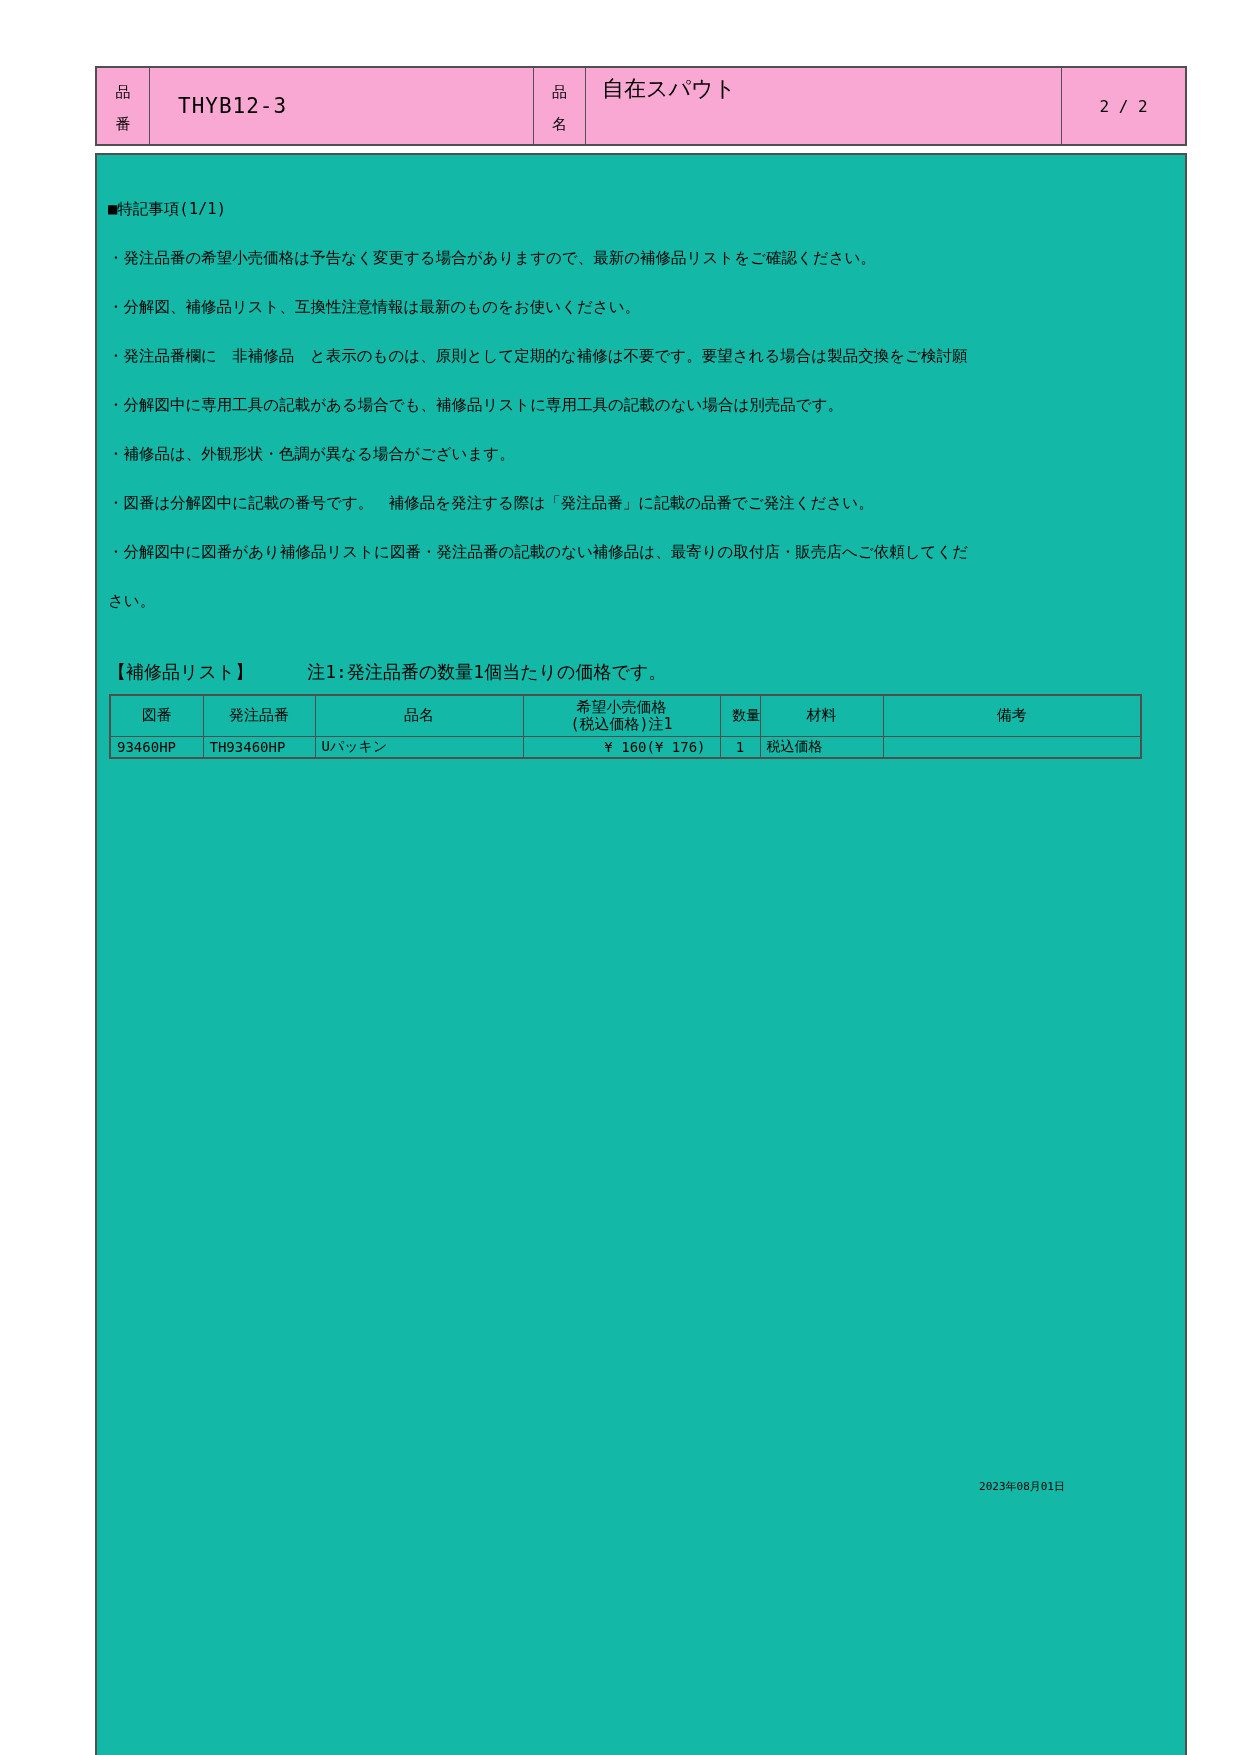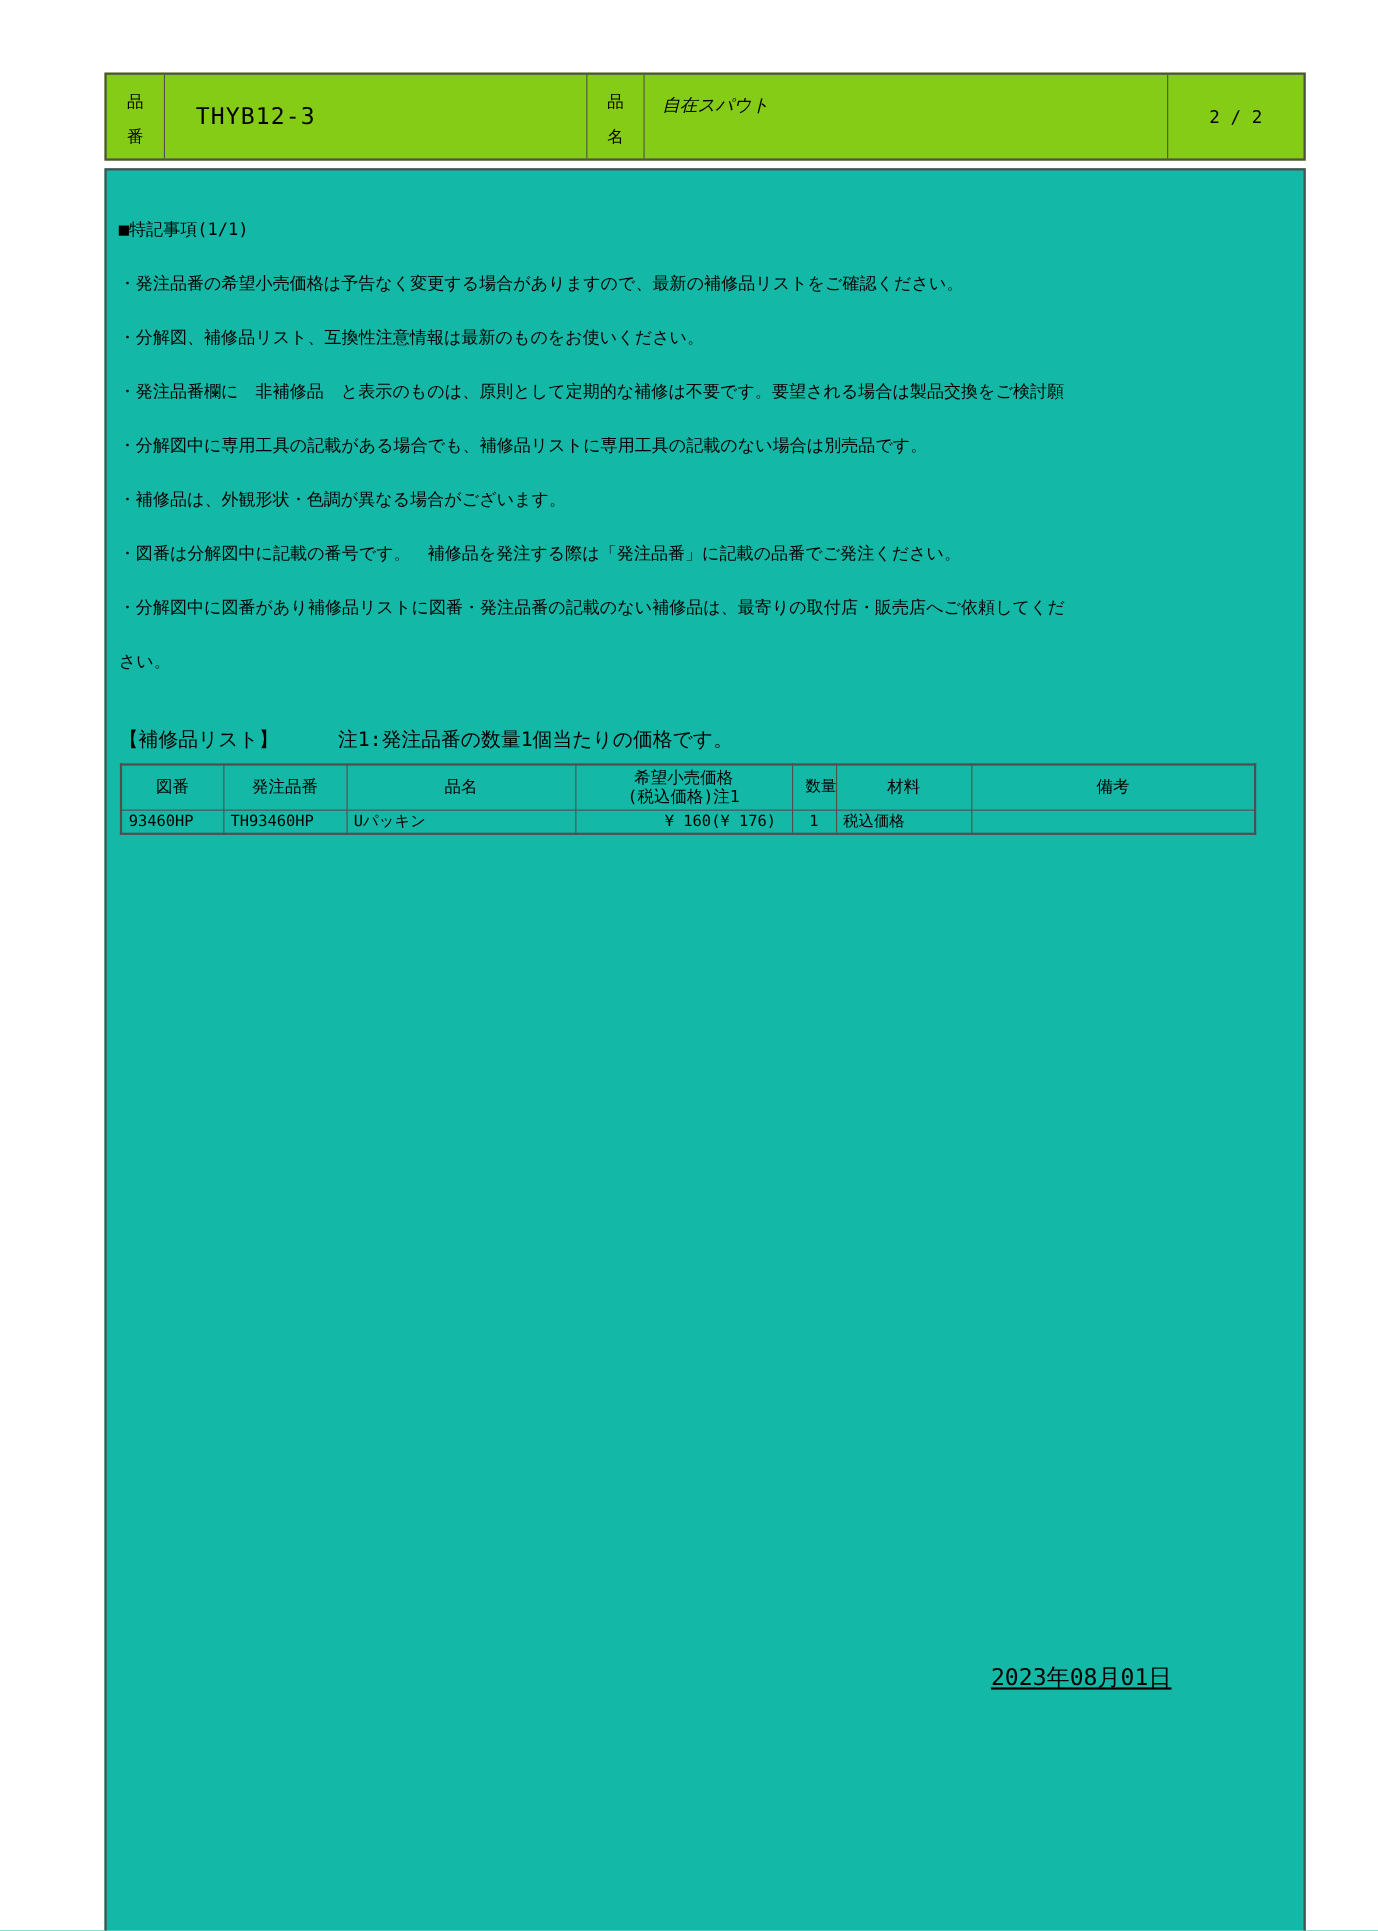--- a/index.html
+++ b/index.html
@@ -7,38 +7,37 @@
     width:1253px;height:1755px;
     background:#ffffff;
     position:relative;
     font-family:"DejaVu Sans Mono","DejaVu Sans","Liberation Sans",sans-serif;
     color:#000;
     -webkit-font-smoothing:none;
   }
   .hdr-box{
     position:absolute;left:95px;top:66px;width:1092px;height:80px;
     border:2px solid #4f4f4f;box-sizing:border-box;
-    display:flex;background:#84cc16;
+    display:flex;background:#f9a8d4;
   }
   .hdr-cell{box-sizing:border-box;height:100%;}
   .vlabel{
     width:53px;border-right:1px solid #4f4f4f;
     font-size:15px;line-height:32px;padding-top:8px;
     text-align:center;
   }
   .vlabel-inner{width:1.1em;margin:0 auto;word-break:break-all;}
   .hdr-partno{
     width:383px;display:flex;align-items:center;
     font-size:21px;letter-spacing:1px;padding-left:28px;
   }
   .vlabel2{border-left:1px solid #4f4f4f;}
   .hdr-name{
-    flex:1;font-size:16px;padding:18px 0 0 16px;
+    flex:1;font-size:22px;padding:6px 0 0 16px;
     border-right:1px solid #4f4f4f;
-    font-style:italic;
   }
   .hdr-page{
     width:123px;display:flex;align-items:center;justify-content:center;
     font-size:16px;
     text-align:center;
   }
   .frame{
     position:absolute;left:95px;top:153px;width:1092px;height:1716px;
     border:2px solid #4f4f4f;box-sizing:border-box;background:#14b8a6;
     padding:13px 10px 0 11px;
@@ -59,23 +58,22 @@
     border:1px solid #4f4f4f;box-sizing:border-box;
     font-weight:normal;overflow:hidden;white-space:nowrap;
   }
   table.parts{border:2px solid #4f4f4f;}
   tr.head th{height:42px;text-align:center;font-size:15px;line-height:17px;vertical-align:middle;}
   th .vqty{width:1.1em;margin:0 auto;word-break:break-all;font-size:14px;line-height:15px;}
   tr.data td{height:21px;padding:0 0 0 6px;text-align:left;}
   tr.data td.c-price{text-align:right;padding:0 14px 0 0;}
   tr.data td.c-qty{text-align:center;padding:0;}
   .doc-date{
-    position:absolute;top:1511px;right:188px;
-    font-size:21px;
-    text-decoration:underline;
+    position:absolute;top:1479px;right:188px;
+    font-size:11px;
   }
 </style>
 </head>
 <body>
 
 <div class="hdr-box">
   <div class="hdr-cell vlabel">
     <div class="vlabel-inner">品番</div>
   </div>
   <div class="hdr-cell hdr-partno">THYB12-3</div>

